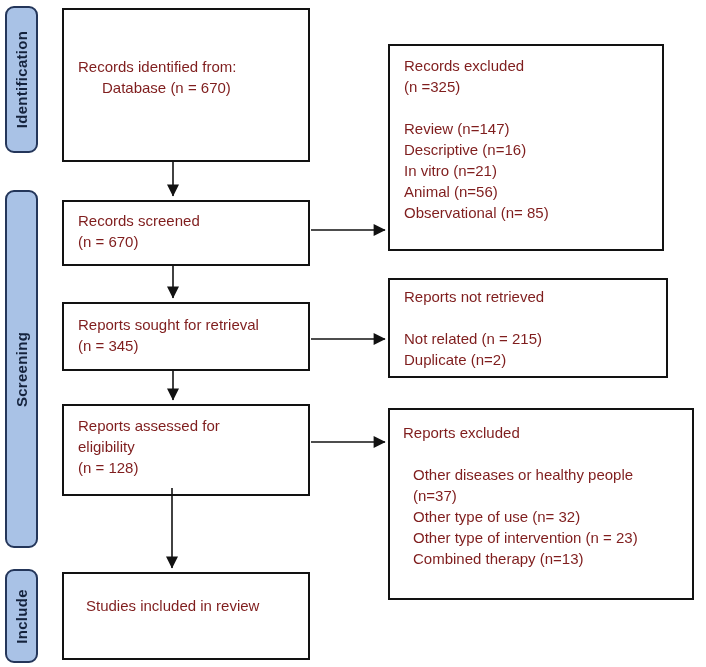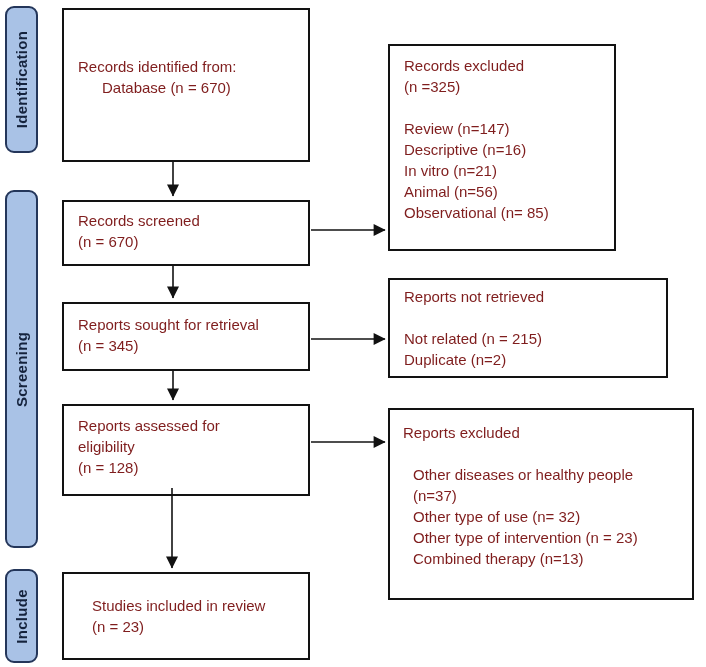--- a/index.html
+++ b/index.html
@@ -47,23 +47,23 @@
     color: #7f1d1d;
   }
   .line { min-height: 21px; white-space: nowrap; }
   .ind24 { padding-left: 24px; }
   .ind10 { padding-left: 10px; }
 
   #box-identified       { left: 62px;  top: 8px;   width: 248px; height: 154px; padding: 46px 8px 0 14px; }
   #box-screened         { left: 62px;  top: 200px; width: 248px; height: 66px;  padding: 8px  8px 0 14px; }
   #box-sought           { left: 62px;  top: 302px; width: 248px; height: 69px;  padding: 10px 8px 0 14px; }
   #box-assessed         { left: 62px;  top: 404px; width: 248px; height: 92px;  padding: 9px  8px 0 14px; }
-  #box-included         { left: 62px;  top: 572px; width: 248px; height: 88px;  padding: 21px 8px 0 28px; }
+  #box-included         { left: 62px;  top: 572px; width: 248px; height: 88px;  padding: 21px 8px 0 22px; }
 
-  #box-records-excluded { left: 388px; top: 44px;  width: 228px; height: 207px; padding: 9px  6px 0 14px; }
+  #box-records-excluded { left: 388px; top: 44px;  width: 276px; height: 207px; padding: 9px  6px 0 14px; }
   #box-not-retrieved    { left: 388px; top: 278px; width: 280px; height: 100px; padding: 6px 6px 0 14px; }
   #box-reports-excluded { left: 388px; top: 408px; width: 306px; height: 192px; padding: 12px 6px 0 13px; }
 
   svg.arrows {
     position: absolute;
     left: 0; top: 0;
     width: 706px; height: 667px;
     pointer-events: none;
   }
   svg.arrows line { stroke: #121212; stroke-width: 1.6px; }
@@ -99,21 +99,20 @@
   </div>
 
   <div class="box" id="box-assessed">
     <div class="line">Reports assessed for</div>
     <div class="line">eligibility</div>
     <div class="line">(n = 128)</div>
   </div>
 
   <div class="box" id="box-included">
     <div class="line">Studies included in review</div>
-    <div class="line">(n = 23)</div>
   </div>
 
   <div class="box" id="box-records-excluded">
     <div class="line">Records excluded</div>
     <div class="line">(n =325)</div>
     <div class="line"></div>
     <div class="line">Review (n=147)</div>
     <div class="line">Descriptive (n=16)</div>
     <div class="line">In vitro (n=21)</div>
     <div class="line">Animal (n=56)</div>

